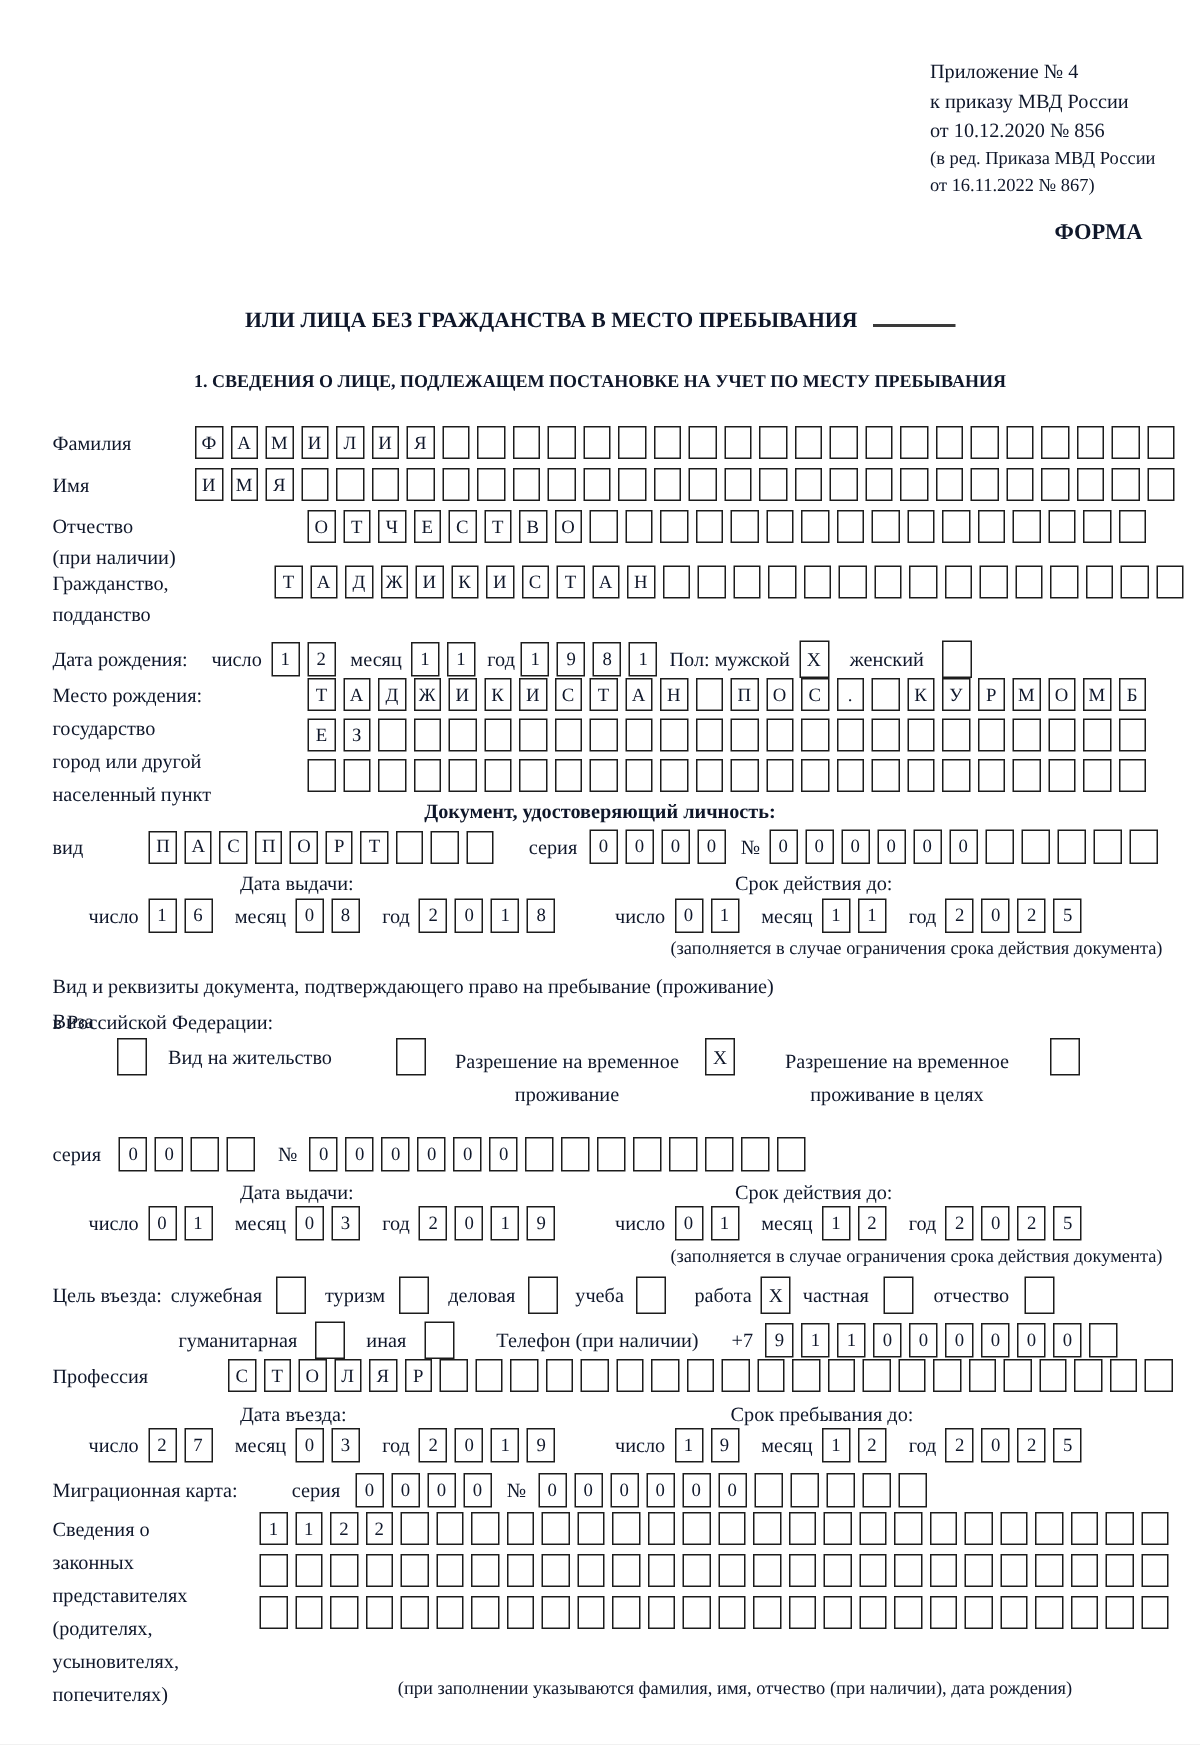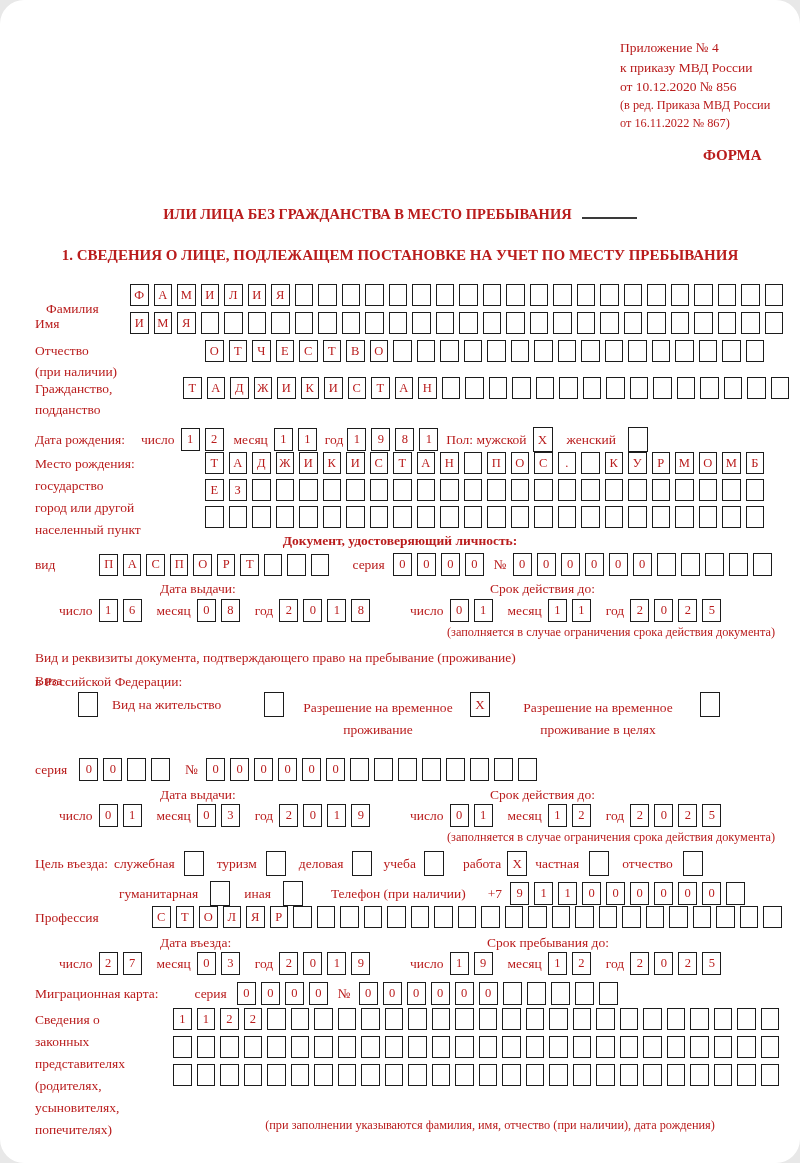--- a/index.html
+++ b/index.html
@@ -1,19 +1,19 @@
 <!DOCTYPE html>
 <html><head>
 <meta charset="utf-8">
 <style>
   html,body { margin:0; padding:0; background:#e8e8e8; }
   .page {
     position:relative; width:800px; height:1163px; margin:0 auto;
-    background:#ffffff; color:#b91c1c;
-    font-family:"Liberation Serif", serif; overflow:hidden;border-radius:24px;
+    background:#ffffff; color:#0f172a;
+    font-family:"Liberation Serif", serif; overflow:hidden;
   }
   .abs { position:absolute; }
   .lbl { font-size:13.5px; white-space:nowrap; }
   .small { font-size:12.3px; }
   .bold { font-weight:bold; }
   .center { text-align:center; }
   .boxrow { display:flex; align-items:center; }
   .cbox {
     box-sizing:border-box; flex:0 0 auto;
     width:18.5px; height:22px; margin-right:5px;
@@ -47,23 +47,23 @@
     <div class="lbl">от 10.12.2020 № 856</div>
     <div class="lbl small">(в ред. Приказа МВД России</div>
     <div class="lbl small">от 16.11.2022 № 867)</div>
   </div>
   <div class="abs bold" style="left:703px; top:147px; font-size:15px;">ФОРМА</div>
 
   <div class="abs bold center" style="left:0; top:206px; width:800px; font-size:14.5px;">
     <span>ИЛИ ЛИЦА БЕЗ ГРАЖДАНСТВА В МЕСТО ПРЕБЫВАНИЯ</span><span class="blank-line"></span>
   </div>
 
-  <div class="abs bold center" style="left:0; top:247px; width:800px; font-size:15px;">1. СВЕДЕНИЯ О ЛИЦЕ, ПОДЛЕЖАЩЕМ ПОСТАНОВКЕ НА УЧЕТ ПО МЕСТУ ПРЕБЫВАНИЯ</div>
-
-  <div class="abs lbl" style="left:46px; top:288px;margin-top:13px;">Фамилия</div>
+  <div class="abs bold center" style="left:0; top:247px; width:800px; font-size:12px;">1. СВЕДЕНИЯ О ЛИЦЕ, ПОДЛЕЖАЩЕМ ПОСТАНОВКЕ НА УЧЕТ ПО МЕСТУ ПРЕБЫВАНИЯ</div>
+
+  <div class="abs lbl" style="left:35px; top:288px;">Фамилия</div>
   <div class="abs boxrow" style="left:130px; top:284px;">
       <span class="cbox">Ф</span>
       <span class="cbox">А</span>
       <span class="cbox">М</span>
       <span class="cbox">И</span>
       <span class="cbox">Л</span>
       <span class="cbox">И</span>
       <span class="cbox">Я</span>
       <span class="cbox"></span>
       <span class="cbox"></span>

